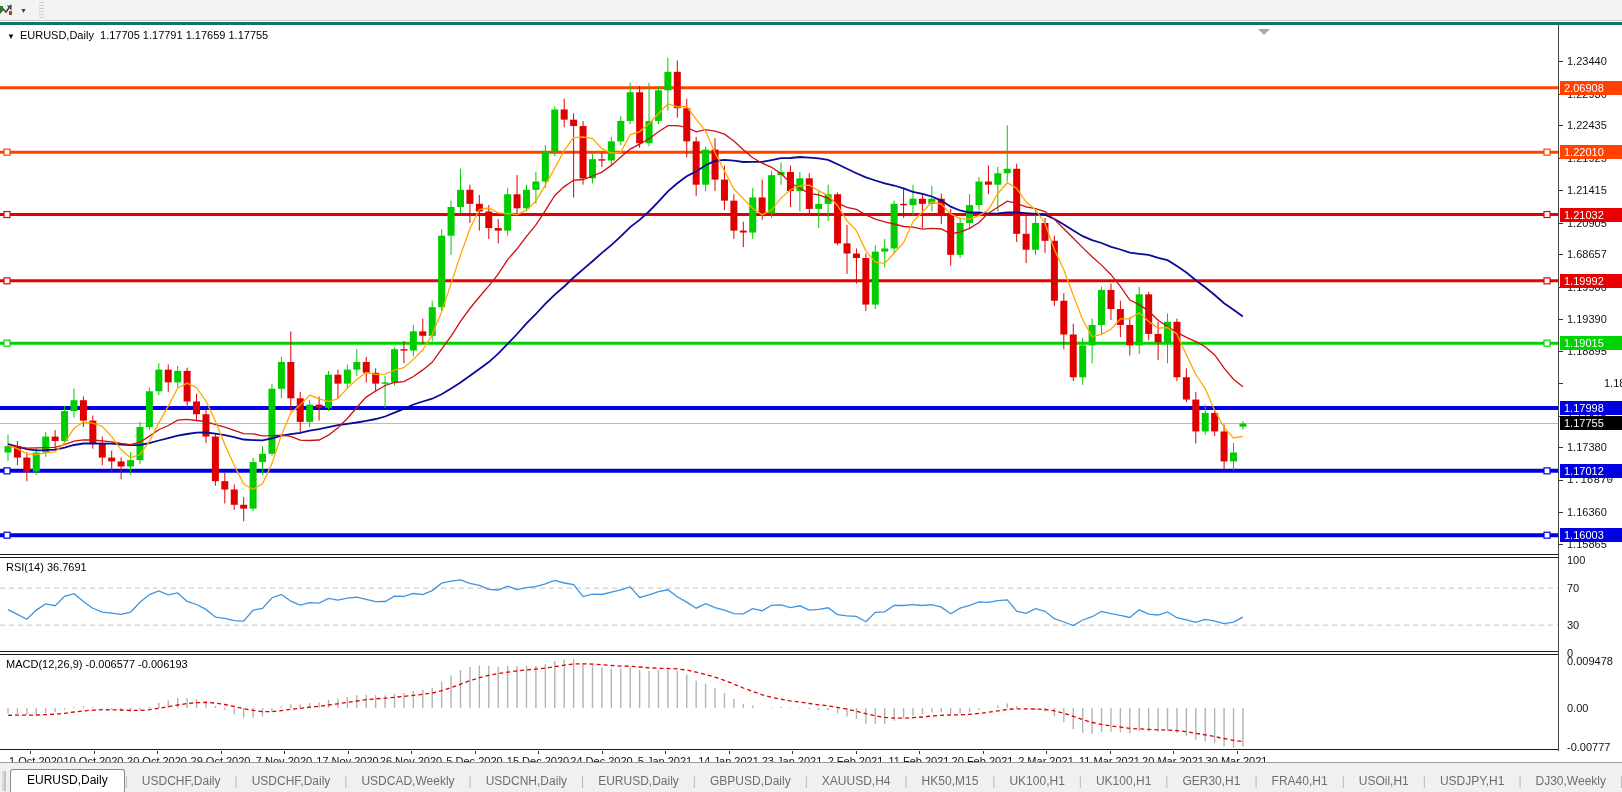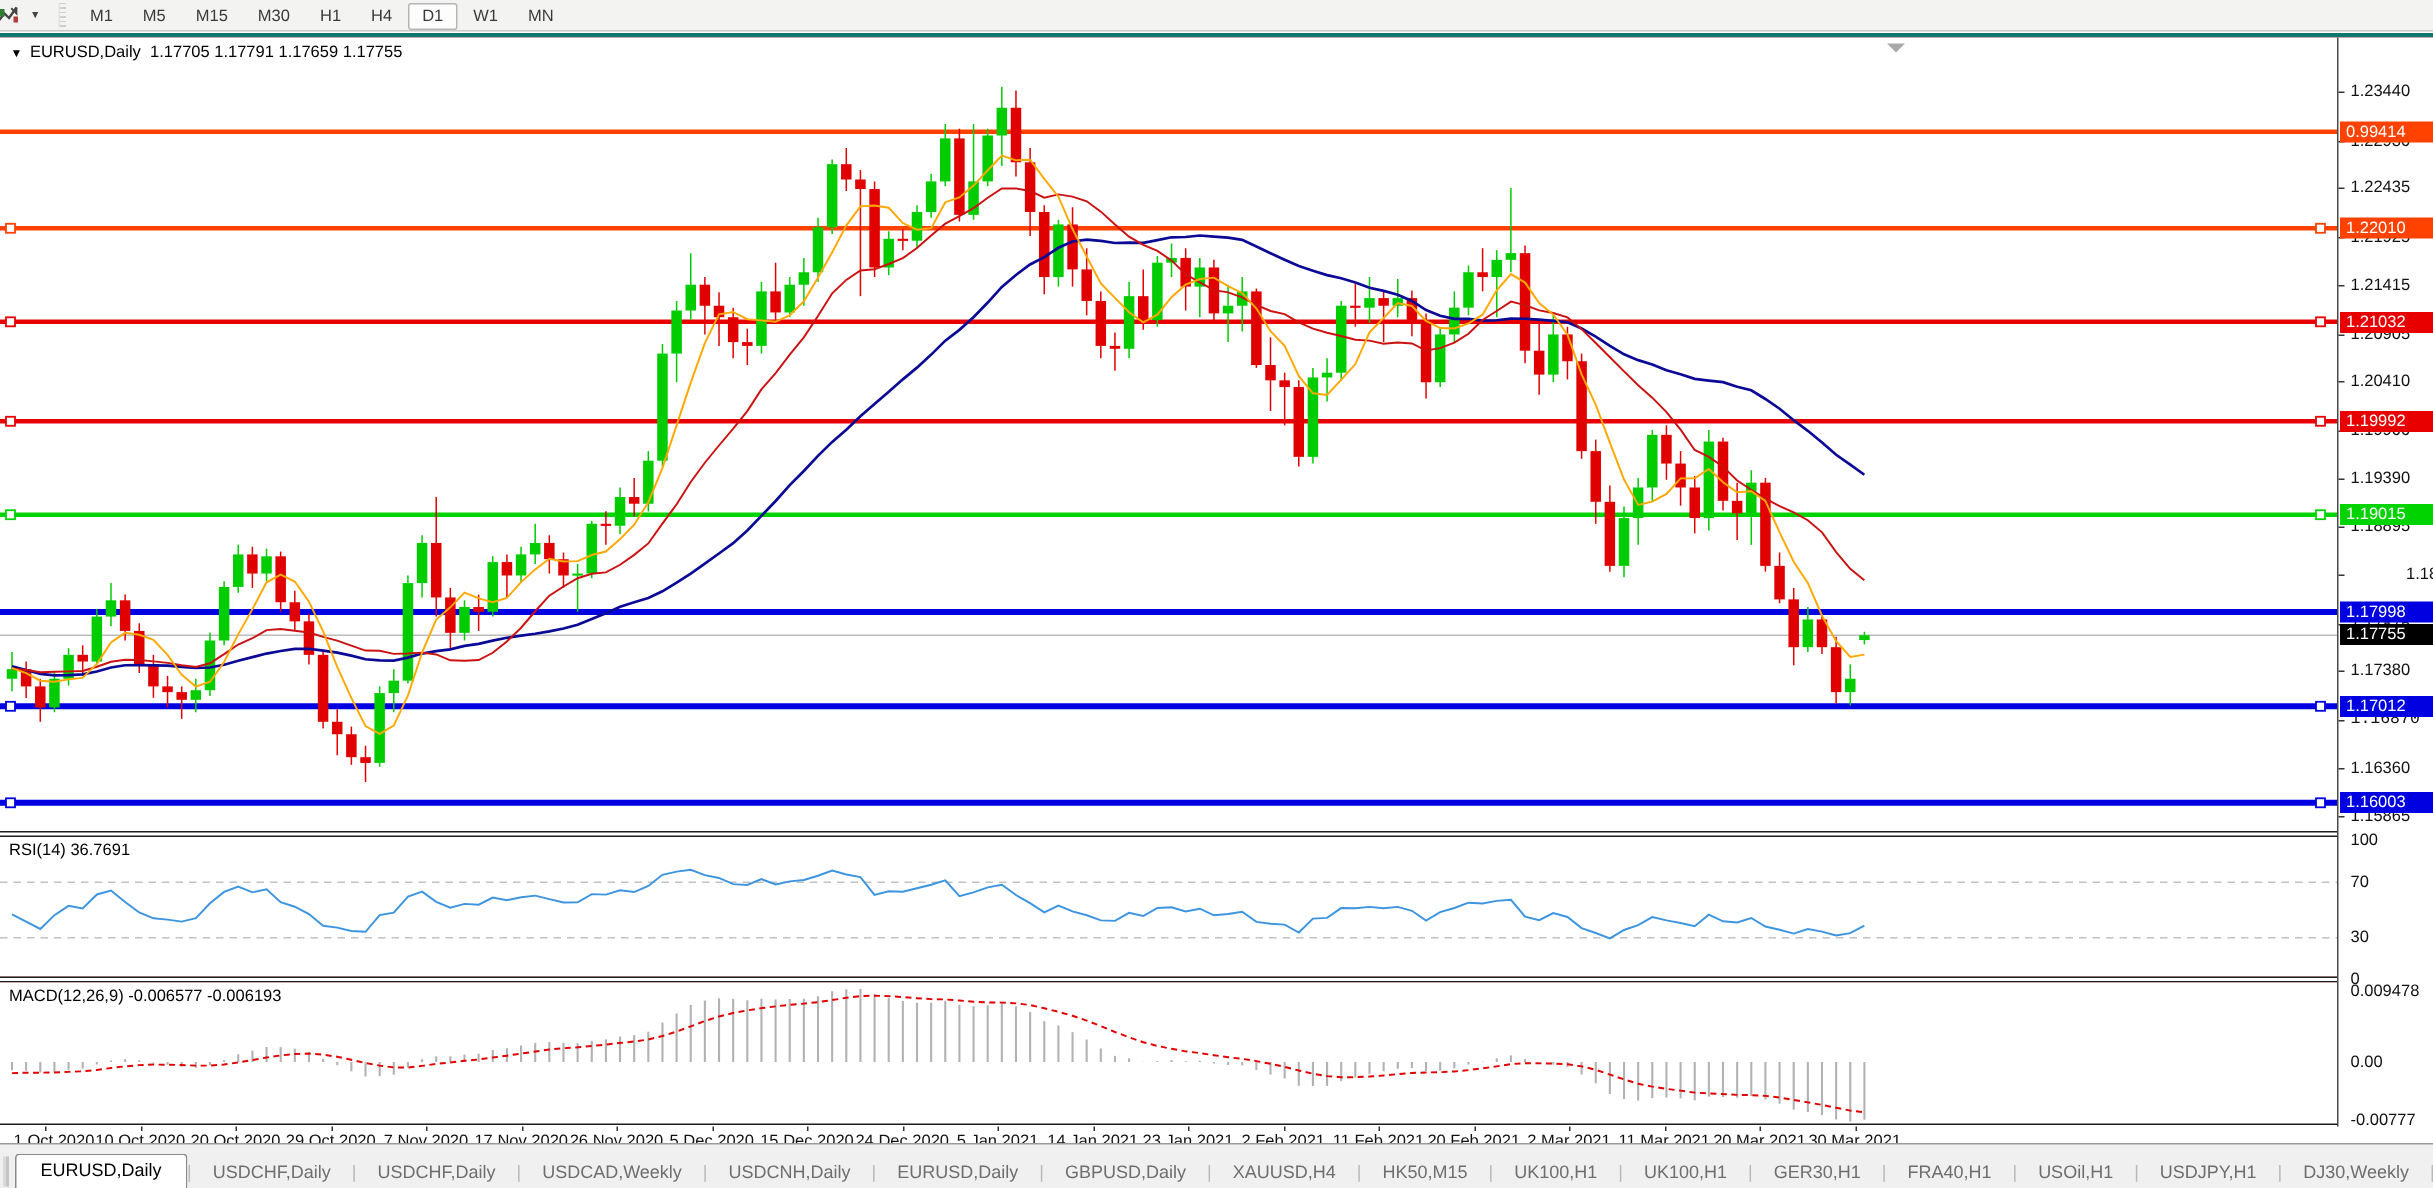--- a/index.html
+++ b/index.html
@@ -69,21 +69,20 @@
     <span id="tool-icon">
       <svg width="18" height="14" viewBox="0 0 18 14">
         <polyline points="1,11 5,6 8,9 13,2" fill="none" stroke="#444" stroke-width="1.6"></polyline>
         <polyline points="13,2 13,6 9.5,2.5" fill="none" stroke="#444" stroke-width="1.2"></polyline>
         <rect x="2" y="3" width="3" height="5" fill="#2e7d32"></rect>
         <rect x="11" y="8" width="3" height="4" fill="#b23b3b"></rect>
       </svg>
     </span>
     <span id="tool-caret">▼</span>
     <span class="grip"></span>
-    <div id="tf-buttons"><span class="tf-btn">M1</span><span class="tf-btn">M5</span><span class="tf-btn">M15</span><span class="tf-btn">M30</span><span class="tf-btn">H1</span><span class="tf-btn">H4</span><span class="tf-btn active">D1</span><span class="tf-btn">W1</span><span class="tf-btn">MN</span></div>
   </div>
 
   <div id="chart-frame">
     <div class="pane" id="main-pane" style="top:0;height:529px;width:1558px;">
       <svg id="main-svg" width="1558" height="529">
           <line x1="0" x2="1558" y1="398.486969999999" y2="398.486969999999" stroke="#bcbcbc" stroke-width="1"></line>
           <line x1="0" x2="1558" y1="62.843802000000295" y2="62.843802000000295" stroke="#ff4200" stroke-width="3"></line>
           <line x1="0" x2="1558" y1="127.17965999999987" y2="127.17965999999987" stroke="#ff4200" stroke-width="3"></line>
           <rect x="4" y="124.17965999999987" width="6" height="6" fill="#fff" stroke="#ff4200" stroke-width="1.2"></rect>
           <rect x="1544" y="124.17965999999987" width="6" height="6" fill="#fff" stroke="#ff4200" stroke-width="1.2"></rect>
@@ -580,40 +579,40 @@
         <div class="ptick" style="top: 62.5186px;">1.22930</div>
         <div class="ptick-dash" style="top: 100.081px;"></div>
         <div class="ptick" style="top: 94.0808px;">1.22435</div>
         <div class="ptick-dash" style="top: 132.599px;"></div>
         <div class="ptick" style="top: 126.599px;">1.21925</div>
         <div class="ptick-dash" style="top: 165.118px;"></div>
         <div class="ptick" style="top: 159.118px;">1.21415</div>
         <div class="ptick-dash" style="top: 197.637px;"></div>
         <div class="ptick" style="top: 191.637px;">1.20905</div>
         <div class="ptick-dash" style="top: 229.199px;"></div>
-        <div class="ptick" style="top: 223.199px;">1.20410</div>
+        <div class="ptick" style="top: 223.199px;">1.68657</div>
         <div class="ptick-dash" style="top: 261.717px;"></div>
         <div class="ptick" style="top: 255.717px;">1.19900</div>
         <div class="ptick-dash" style="top: 294.236px;"></div>
         <div class="ptick" style="top: 288.236px;">1.19390</div>
         <div class="ptick-dash" style="top: 325.798px;"></div>
         <div class="ptick" style="top: 319.798px;">1.18895</div>
         <div class="ptick-dash" style="top: 358.317px;"></div>
         <div class="ptick" style="top: 352.317px; margin-left: 37px;">1.18385</div>
         <div class="ptick-dash" style="top: 390.836px;"></div>
         <div class="ptick" style="top: 384.836px;">1.17875</div>
         <div class="ptick-dash" style="top: 422.398px;"></div>
         <div class="ptick" style="top: 416.398px;">1.17380</div>
         <div class="ptick-dash" style="top: 454.916px;"></div>
         <div class="ptick" style="top: 448.916px; font-family: Liberation Mono, monospace;">1.16870</div>
         <div class="ptick-dash" style="top: 487.435px;"></div>
         <div class="ptick" style="top: 481.435px;">1.16360</div>
         <div class="ptick-dash" style="top: 518.997px;"></div>
         <div class="ptick" style="top: 512.997px;">1.15865</div>
-        <div class="tag" style="top: 55.8438px; background: rgb(255, 66, 0);">0.99414</div>
+        <div class="tag" style="top: 55.8438px; background: rgb(255, 66, 0);">2.06908</div>
         <div class="tag" style="top: 120.18px; background: rgb(255, 66, 0);">1.22010</div>
         <div class="tag" style="top: 182.539px; background: rgb(232, 0, 0);">1.21032</div>
         <div class="tag" style="top: 248.851px; background: rgb(232, 0, 0);">1.19992</div>
         <div class="tag" style="top: 311.147px; background: rgb(0, 211, 0);">1.19015</div>
         <div class="tag" style="top: 375.993px; background: rgb(0, 0, 224);">1.17998</div>
         <div class="tag" style="top: 438.862px; background: rgb(0, 0, 224);">1.17012</div>
         <div class="tag" style="top: 503.198px; background: rgb(0, 0, 224);">1.16003</div>
         <div class="tag" style="top: 391.487px; background: rgb(0, 0, 0);">1.17755</div>
         <div class="sub-scale" style="top: 529.4px;">100</div>
         <div class="sub-scale" style="top: 557.15px;">70</div>

